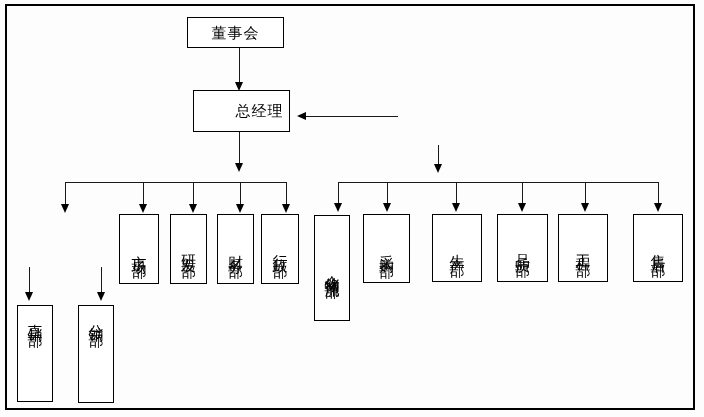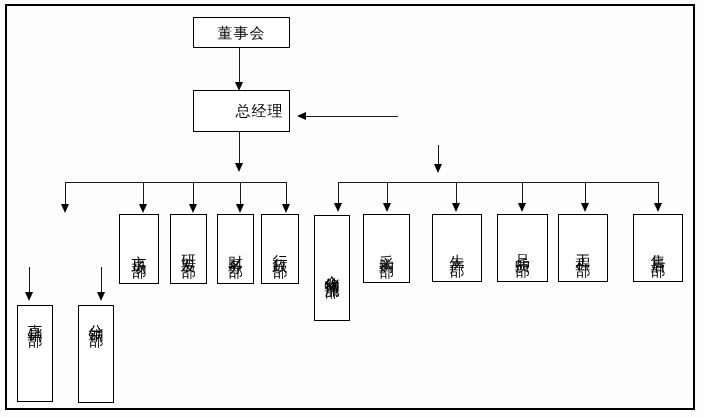--- a/index.html
+++ b/index.html
@@ -51,21 +51,21 @@
     border-bottom:4.5px solid transparent;
     border-right:9px solid #000;
   }
 </style>
 </head>
 <body>
 
 <div id="canvas">
   <div id="frame"></div>
 
-  <div class="box" style="left:193px;top:17px;width:97px;height:31px;">董事会</div>
+  <div class="box" style="left:187px;top:17px;width:97px;height:31px;">董事会</div>
 
   <div class="box" style="left:193px;top:90px;width:97px;height:42px;padding-left:36px;">总经理</div>
 
 
   <div class="vline" style="left:239px;top:48px;height:34px;"></div>
   <div class="arr-down" style="left:235px;top:82px;"></div>
 
   <div class="hline" style="left:306px;top:116px;width:92px;"></div>
   <div class="arr-left" style="left:297px;top:112px;"></div>
 

